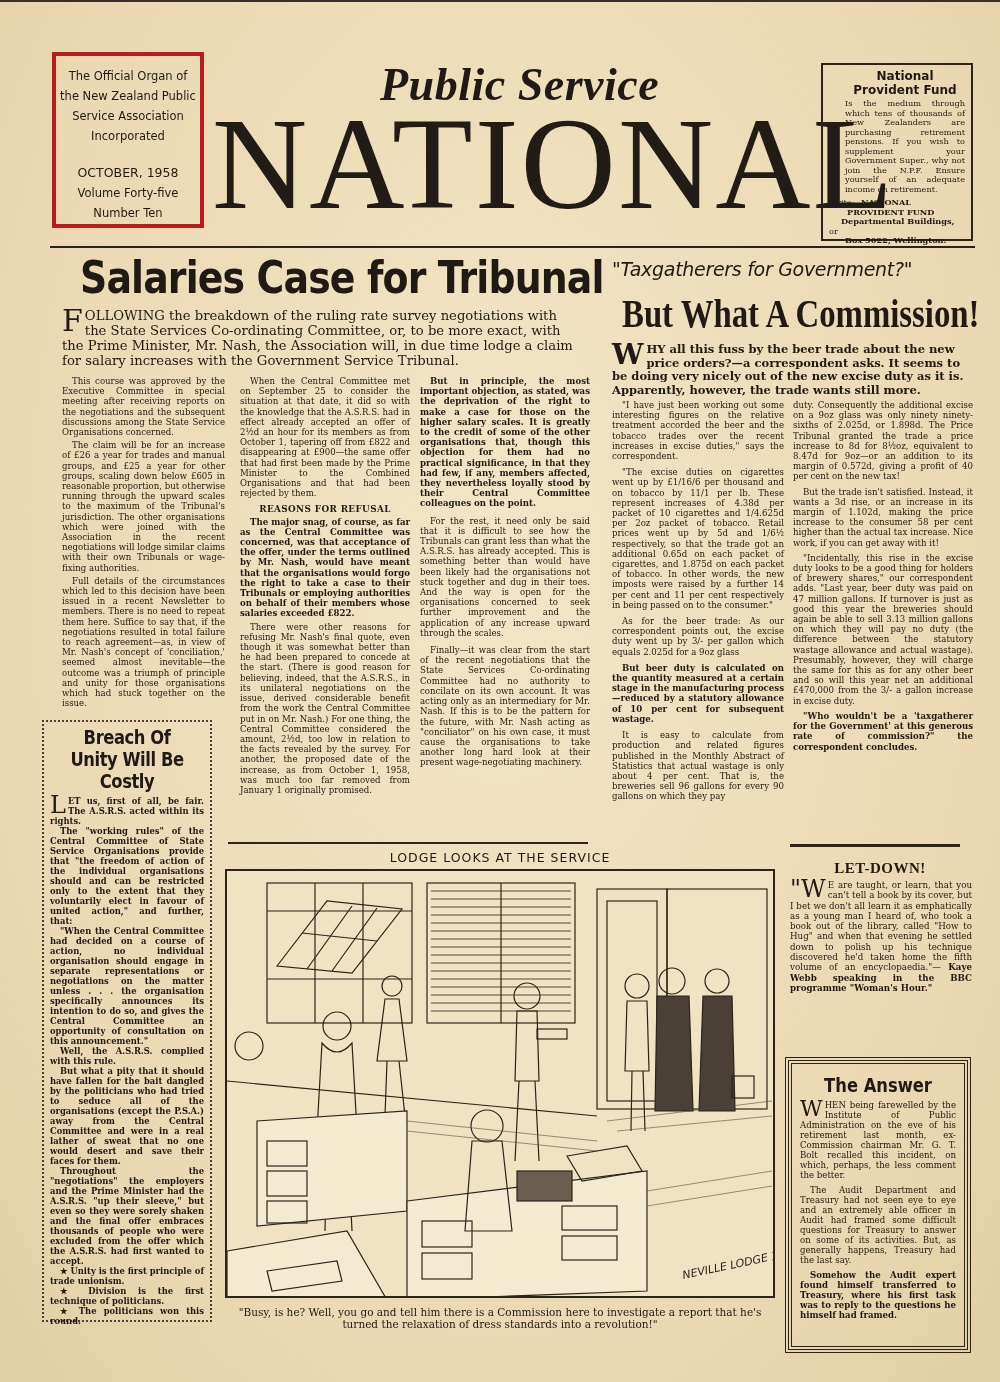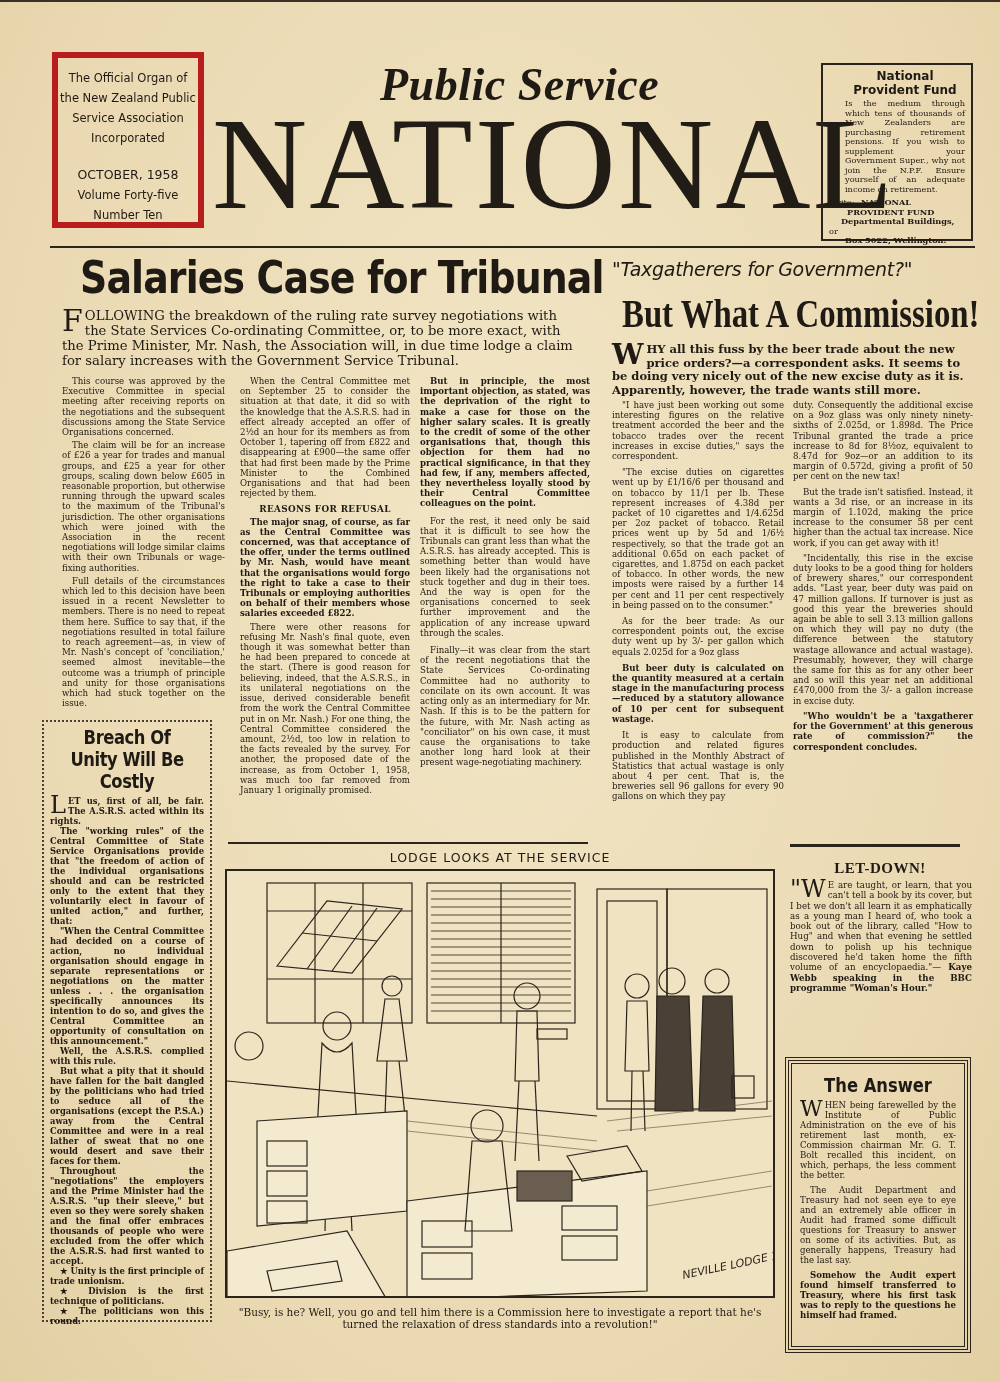--- a/index.html
+++ b/index.html
@@ -9,21 +9,21 @@
     background-image: radial-gradient(ellipse at 50% 40%, #f2e6c6 0%, #ead9b2 70%, #e2cfa4 100%);
     font-family: "DejaVu Serif", serif;
     color: #1f1a14;
     position: relative;
     overflow: hidden;
   }
   .abs { position: absolute; }
   .topline { left: 0; top: 0; width: 1000px; height: 2px; background: #3a3028; }
 
   
-  .org-box { left: 52px; top: 52px; width: 152px; height: 176px; border: 6px solid #b91c1c;
+  .org-box { left: 52px; top: 52px; width: 152px; height: 176px; border: 4px solid #b91c1c;
     font-family: "DejaVu Sans", sans-serif; font-size: 11.5px; line-height: 20px; text-align: center; padding-top: 10px; }
   .org-box .sp { height: 6px; }
   .pub-service { left: 380px; top: 58px; font-family: "Liberation Serif", serif; font-style: italic; font-weight: bold;
     font-size: 46px; letter-spacing: 0.5px; }
   .journal { left: 212px; top: 104px; font-family: "Liberation Serif", serif; font-size: 132px; line-height: 120px;
     letter-spacing: 2px; color: #221c16; }
   .npf-box { left: 821px; top: 63px; width: 152px; height: 178px; border: 2px solid #2b241c; padding: 4px 6px;
     font-size: 8.2px; line-height: 9.5px; }
   .npf-title { font-family: "DejaVu Sans", sans-serif; font-weight: bold; font-size: 12px; line-height: 14px; text-align: center; margin-left: 16px; }
   .npf-body { text-align: justify; margin-top: 2px; margin-left: 16px; }
@@ -143,21 +143,21 @@
   <span class="drop">W</span><span>HY all this fuss by the beer trade about the new price orders?—a correspondent asks. It seems to be doing very nicely out of the new excise duty as it is. Apparently, however, the trade wants still more.</span>
 </div>
 <div class="abs col c4">
   <p style="margin-bottom:6px">"I have just been working out some interesting figures on the relative treatment accorded the beer and the tobacco trades over the recent increases in excise duties," says the correspondent.</p>
   <p style="margin-bottom:6px">"The excise duties on cigarettes went up by £1/16/6 per thousand and on tobacco by 11/1 per lb. These represent increases of 4.38d per packet of 10 cigarettes and 1/4.625d per 2oz packet of tobacco. Retail prices went up by 5d and 1/6½ respectively, so that the trade got an additional 0.65d on each packet of cigarettes, and 1.875d on each packet of tobacco. In other words, the new imposts were raised by a further 14 per cent and 11 per cent respectively in being passed on to the consumer."</p>
   <p style="margin-bottom:6px">As for the beer trade: As our correspondent points out, the excise duty went up by 3/- per gallon which equals 2.025d for a 9oz glass</p>
   <p class="b" style="margin-bottom:6px">But beer duty is calculated on the quantity measured at a certain stage in the manufacturing process—reduced by a statutory allowance of 10 per cent for subsequent wastage.</p>
   <p>It is easy to calculate from production and related figures published in the Monthly Abstract of Statistics that actual wastage is only about 4 per cent. That is, the breweries sell 96 gallons for every 90 gallons on which they pay</p>
 </div>
 <div class="abs col c5">
-  <p style="text-indent:0;margin-bottom:5px">duty. Consequently the additional excise on a 9oz glass was only ninety ninety-sixths of 2.025d, or 1.898d. The Price Tribunal granted the trade a price increase to 8d for 8½oz, equivalent to 8.47d for 9oz—or an addition to its margin of 0.572d, giving a profit of 50 per cent on the new tax!</p>
+  <p style="text-indent:0;margin-bottom:5px">duty. Consequently the additional excise on a 9oz glass was only ninety ninety-sixths of 2.025d, or 1.898d. The Price Tribunal granted the trade a price increase to 8d for 8½oz, equivalent to 8.47d for 9oz—or an addition to its margin of 0.572d, giving a profit of 40 per cent on the new tax!</p>
   <p style="margin-bottom:5px">But the trade isn't satisfied. Instead, it wants a 3d rise, or an increase in its margin of 1.102d, making the price increase to the consumer 58 per cent higher than the actual tax increase. Nice work, if you can get away with it!</p>
   <p style="margin-bottom:5px">"Incidentally, this rise in the excise duty looks to be a good thing for holders of brewery shares," our correspondent adds. "Last year, beer duty was paid on 47 million gallons. If turnover is just as good this year the breweries should again be able to sell 3.13 million gallons on which they will pay no duty (the difference between the statutory wastage allowance and actual wastage). Presumably, however, they will charge the same for this as for any other beer and so will this year net an additional £470,000 from the 3/- a gallon increase in excise duty.</p>
   <p class="b">"Who wouldn't be a 'taxgatherer for the Government' at this generous rate of commission?" the correspondent concludes.</p>
 </div>
 
 <div class="abs breach">
   <div class="breach-title">Breach Of Unity Will Be Costly</div>
   <div class="col" style="margin-top:4px">
     <p style="text-indent:0"><span class="drop">L</span><span>ET us, first of all, be fair. The A.S.R.S. acted within its rights.</span></p>
     <p>The "working rules" of the Central Committee of State Service Organisations provide that "the freedom of action of the individual organisations should and can be restricted only to the extent that they voluntarily elect in favour of united action," and further, that:</p>

